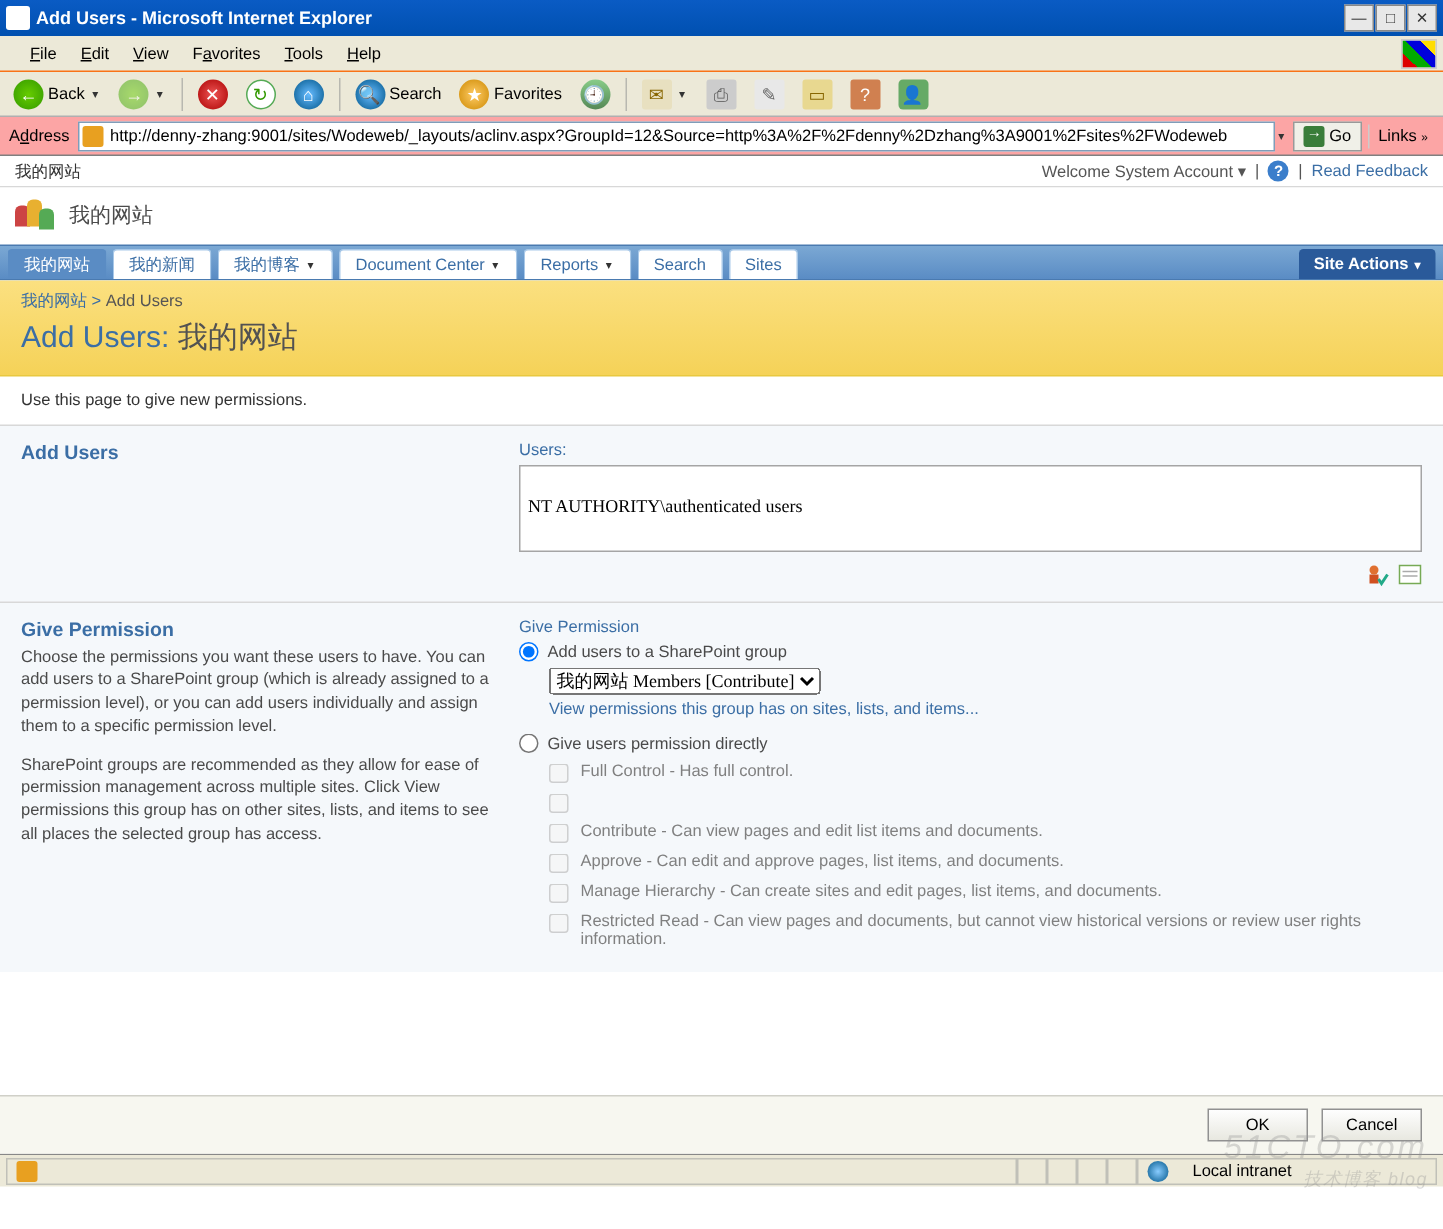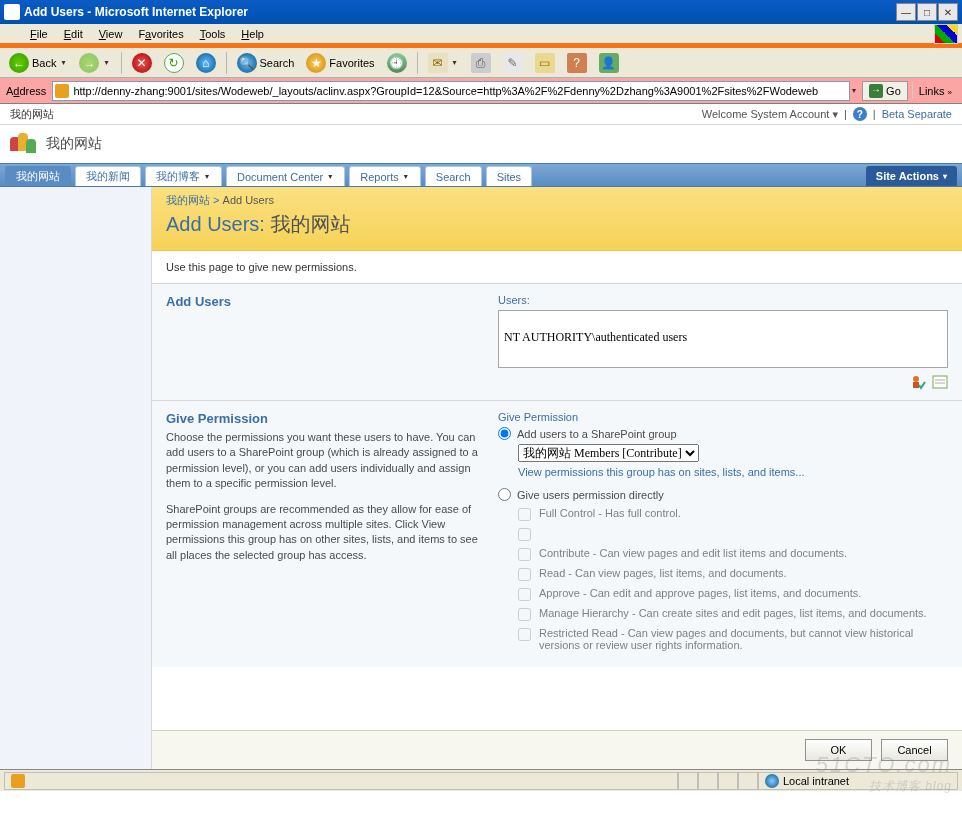--- a/index.html
+++ b/index.html
@@ -5,21 +5,21 @@
 * { box-sizing: border-box; margin: 0; padding: 0; }
 body { font-family: Tahoma, Verdana, sans-serif; font-size: 11px; background: #fff; width: 962px; height: 819px; overflow: hidden; position: relative; }
 
 
 .titlebar { background: linear-gradient(#0a5bc4, #0050b0); height: 24px; color: #fff; display: flex; align-items: center; padding: 0 4px; font-size: 12px; }
 .titlebar .icon { width: 16px; height: 16px; margin-right: 4px; background: #fff; border-radius: 2px; display: inline-block; }
 .titlebar .title { flex: 1; font-weight: bold; }
 .titlebar .winbtn { width: 20px; height: 18px; background: #e8e8e8; border: 1px solid #888; margin-left: 1px; display: flex; align-items: center; justify-content: center; font-size: 10px; color: #333; }
 
 
-.menubar { background: #ece9d8; height: 24px; display: flex; align-items: center; padding: 0 22px; border-bottom: 5px solid #f97316; position: relative; }
+.menubar { background: #ece9d8; height: 24px; display: flex; align-items: center; padding: 0 12px; border-bottom: 1px solid #f97316; position: relative; }
 .menubar .mitem { padding: 3px 8px; cursor: default; }
 .menubar .mitem u { text-decoration: underline; }
 .menubar .flag { position: absolute; right: 4px; width: 24px; height: 20px; background: linear-gradient(45deg, #d00 25%, #0a0 25% 50%, #00d 50% 75%, #fd0 75%); border: 1px solid #ccc; }
 
 
 .toolbar { background: #ece9d8; height: 30px; display: flex; align-items: center; padding: 0 4px; border-bottom: 1px solid #b0b0b0; gap: 2px; }
 .tbtn { display: flex; align-items: center; gap: 3px; padding: 2px 4px; border: 1px solid transparent; border-radius: 3px; cursor: default; }
 .ticon { width: 20px; height: 20px; border-radius: 50%; display: inline-flex; align-items: center; justify-content: center; font-size: 12px; color: #fff; }
 .ticon.green { background: radial-gradient(#6c0, #390); }
 .ticon.red { background: radial-gradient(#e55, #a00); }
@@ -54,21 +54,21 @@
 .sp-title .logo span:nth-child(3) { background: #5a5; left: 16px; top: 6px; }
 .sp-title .t { font-size: 14px; color: #4c4c4c; }
 
 .sp-nav { height: 24px; background: linear-gradient(#7ba8d4, #5a8cc4); display: flex; align-items: stretch; padding: 0 3px; border-top: 1px solid #4a7ab0; border-bottom: 1px solid #4a7ab0; }
 .sp-nav .tab { background: #fff; border: 1px solid #a8c8e8; border-bottom: none; padding: 3px 10px; margin: 2px 2px 0 2px; color: #3b6ea5; font-size: 11px; border-radius: 3px 3px 0 0; display: flex; align-items: center; gap: 3px; }
 .sp-nav .tab.active { background: #5a8cc4; border-color: #5a8cc4; color: #fff; font-weight: normal; }
 .sp-nav .spacer { flex: 1; }
 .sp-nav .actions { background: #2a5a9a; color: #fff; padding: 3px 10px; margin: 2px 2px 0 2px; border-radius: 3px 3px 0 0; display: flex; align-items: center; gap: 4px; font-weight: bold; }
 
 
-.main { display: flex; height: 582px; }
+.main { display: flex; height: 582px; flex-direction: column; }
 .leftnav { width: 152px; background: #f0f4fa; border-right: 1px solid #d8d8d8; }
 .content { flex: 1; background: #fff; display: flex; flex-direction: column; }
 
 .yellowhead { background: linear-gradient(#fbe080, #f5d258); padding: 6px 14px 12px 14px; border-bottom: 1px solid #e8c840; }
 .breadcrumb { font-size: 11px; color: #3b6ea5; margin-bottom: 3px; }
 .breadcrumb .cur { color: #555; }
 .pagetitle { font-family: Verdana, sans-serif; font-size: 20px; color: #3b6ea5; }
 .pagetitle .sub { color: #525252; }
 
 .desc { padding: 10px 14px; color: #333; border-bottom: 1px solid #d8d8d8; }
@@ -94,21 +94,21 @@
 
 .permlist { margin-left: 20px; }
 .permrow { display: flex; align-items: flex-start; gap: 8px; margin: 6px 0; color: #808080; }
 .permrow input { margin-top: 1px; }
 
 .btnrow { background: #f7f7f0; border-top: 1px solid #d0d0c8; padding: 8px 14px; text-align: right; }
 .btnrow button { width: 67px; height: 22px; background: linear-gradient(#fefefe, #e8e8e0); border: 1px solid #919191; margin-left: 6px; font-size: 11px; }
 
 
 .statusbar { border-top: 1px solid #888; background: #ece9d8; height: 22px; display: flex; align-items: center; padding: 0 4px; font-size: 11px; }
-.statusbar .spanel { border: 1px solid #c0c0b8; height: 18px; padding: 0 6px; display: flex; align-items: center; gap: 4px; }
+.statusbar .spanel { border: 1px solid #c0c0b8; height: 18px; padding: 0 6px; display: flex; align-items: center; gap: 16px; }
 .statusbar .f { flex: 1; }
 .statusbar .zone { width: 200px; justify-content: flex-start; }
 .globe { width: 14px; height: 14px; background: radial-gradient(#8cf, #058); border-radius: 50%; }
 
 .watermark { position: absolute; right: 10px; bottom: 24px; font-size: 22px; color: rgba(150,150,150,0.35); font-style: italic; letter-spacing: 2px; pointer-events: none; font-family: Arial; }
 .watermark .sm { font-size: 12px; display: block; text-align: right; letter-spacing: 1px; }
 </style>
 </head>
 <body>
 
@@ -198,21 +198,21 @@
   <div class="linksbtn"><span>Links</span> <span style="font-size:8px">»</span></div>
 </div>
 
 <div class="sp-band">
   <span class="left">我的网站</span>
   <span class="right">
     <span><span>Welcome System Account</span> ▾</span>
     <span>|</span>
     <span class="helpicon">?</span>
     <span>|</span>
-    <a>Beta Separate</a>
+    <a>Read Feedback</a>
   </span>
 </div>
 
 <div class="sp-title">
   <div class="logo">
       <span></span>
       <span></span>
       <span></span>
     </div>
   <div class="t">我的网站</div>
@@ -320,24 +320,20 @@
             </label>
           <label class="permrow">
               <input type="checkbox" disabled="" style="">
             </label>
           <label class="permrow">
               <input type="checkbox" disabled="" style="">
               <span>Contribute - Can view pages and edit list items and documents.</span>
             </label>
           <label class="permrow">
               <input type="checkbox" disabled="" style="">
-              <span>Read - Can view pages, list items, and documents.</span>
-            </label>
-          <label class="permrow">
-              <input type="checkbox" disabled="" style="">
               <span>Approve - Can edit and approve pages, list items, and documents.</span>
             </label>
           <label class="permrow">
               <input type="checkbox" disabled="" style="">
               <span>Manage Hierarchy - Can create sites and edit pages, list items, and documents.</span>
             </label>
           <label class="permrow">
               <input type="checkbox" disabled="" style="">
               <span>Restricted Read - Can view pages and documents, but cannot view historical versions or review user rights information.</span>
             </label>

